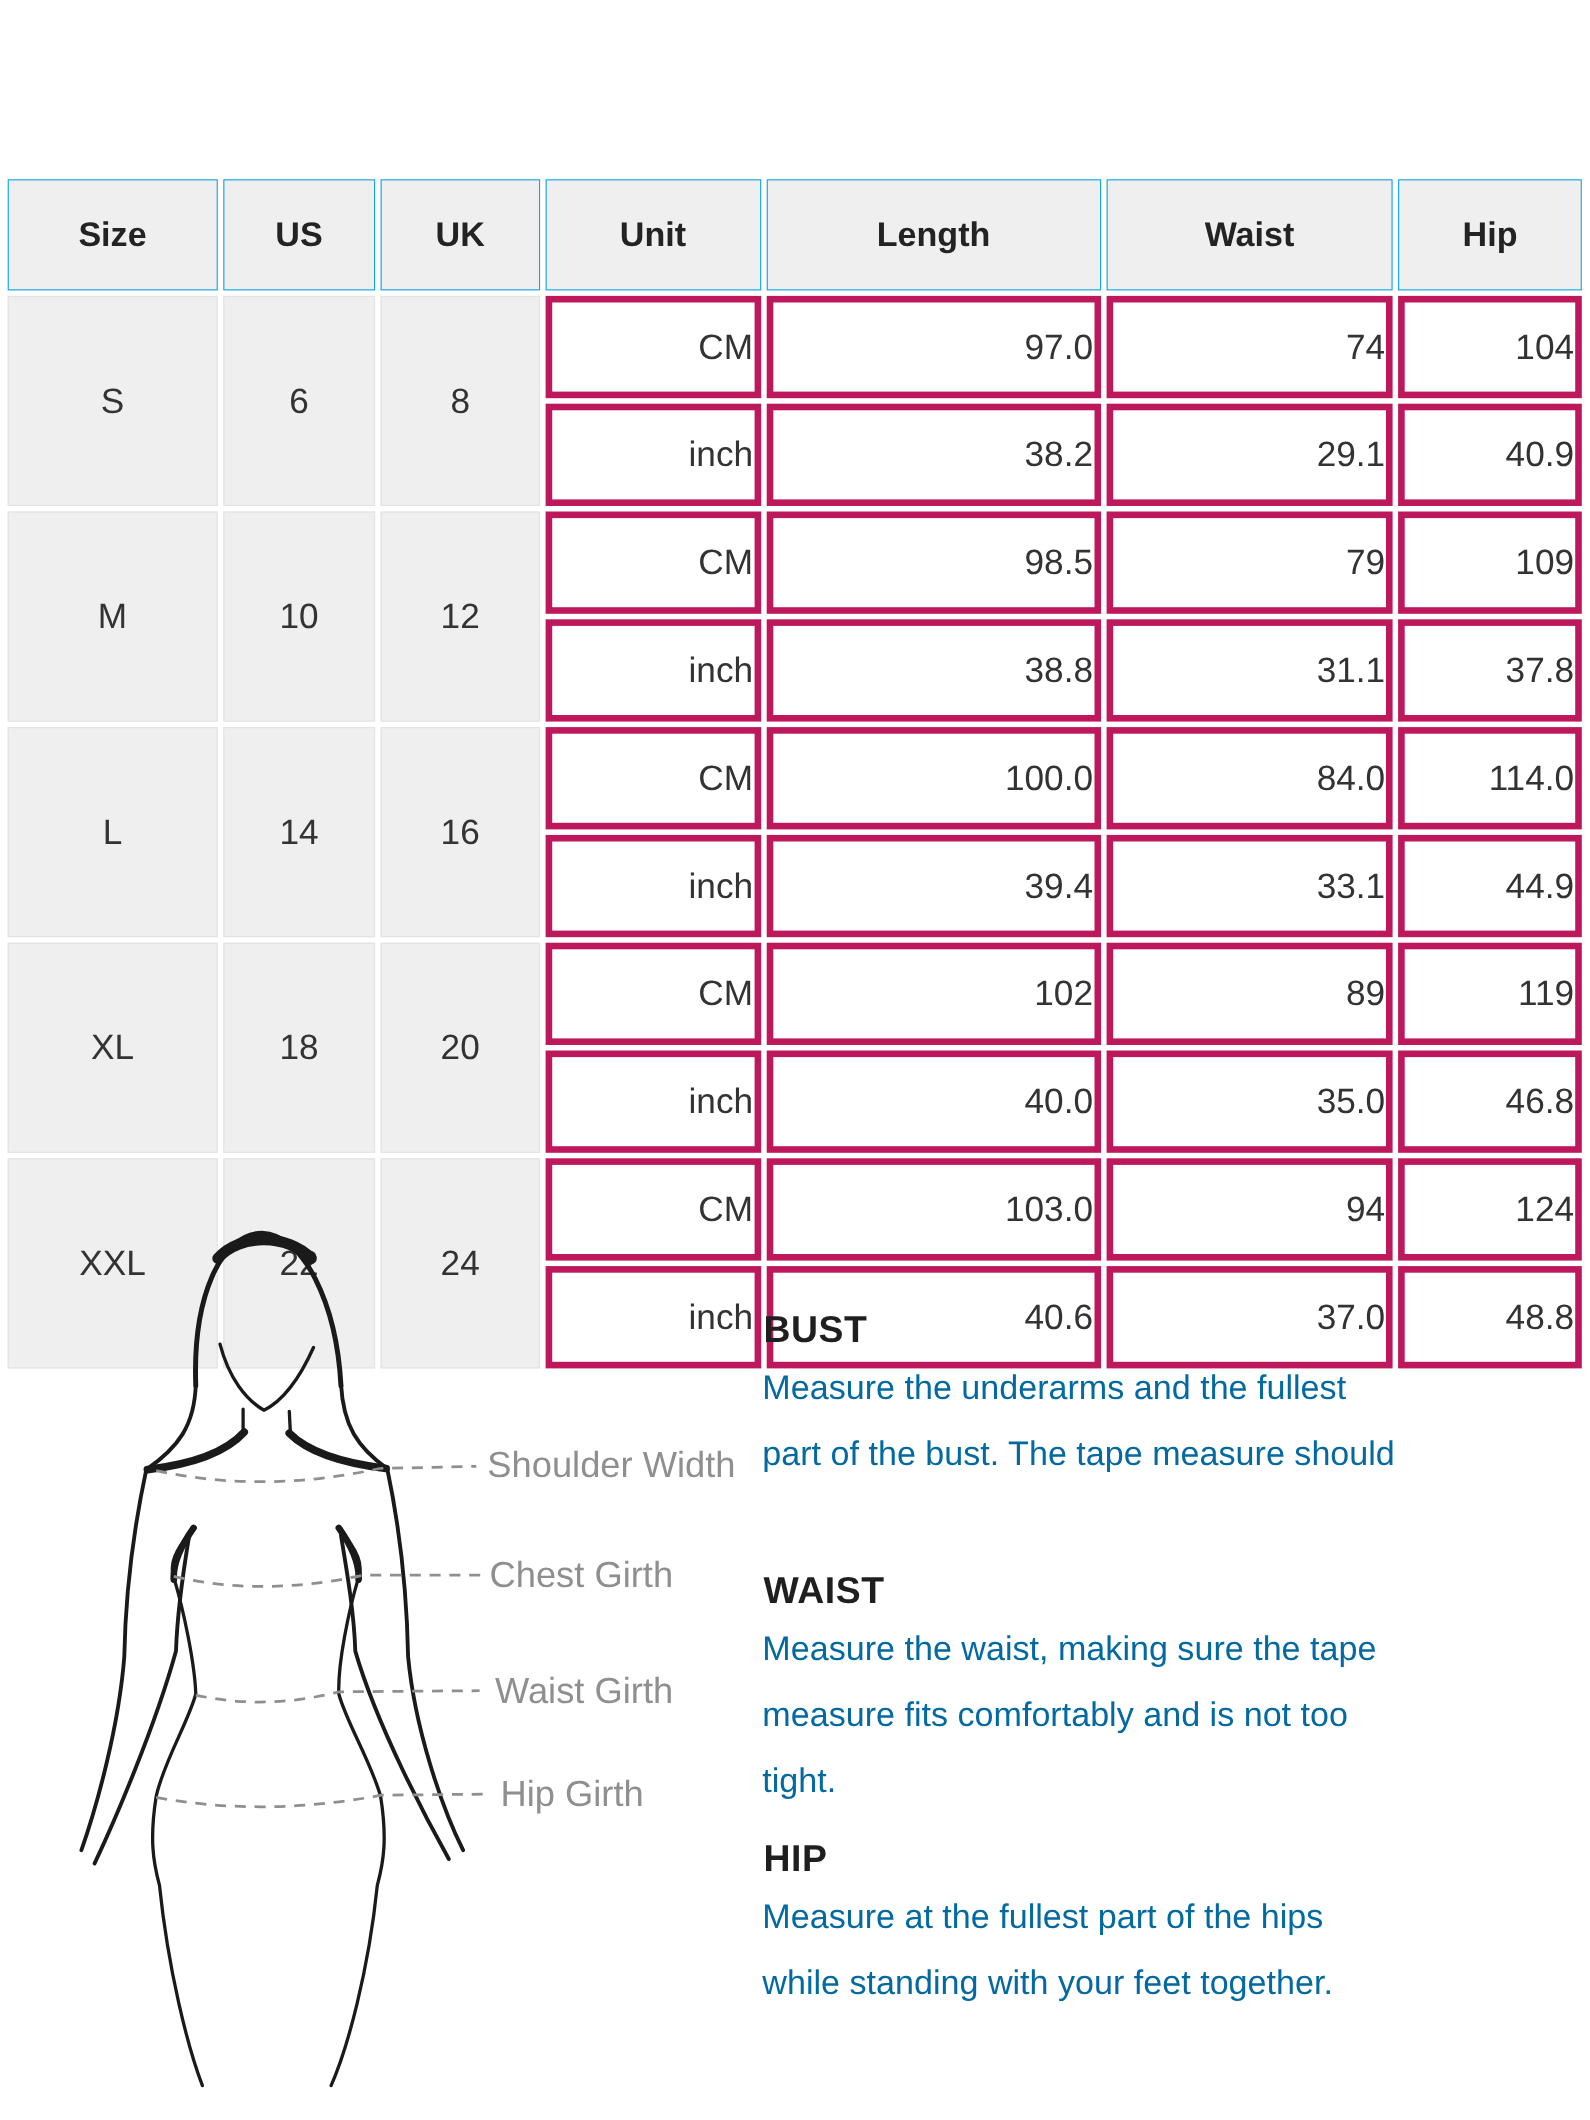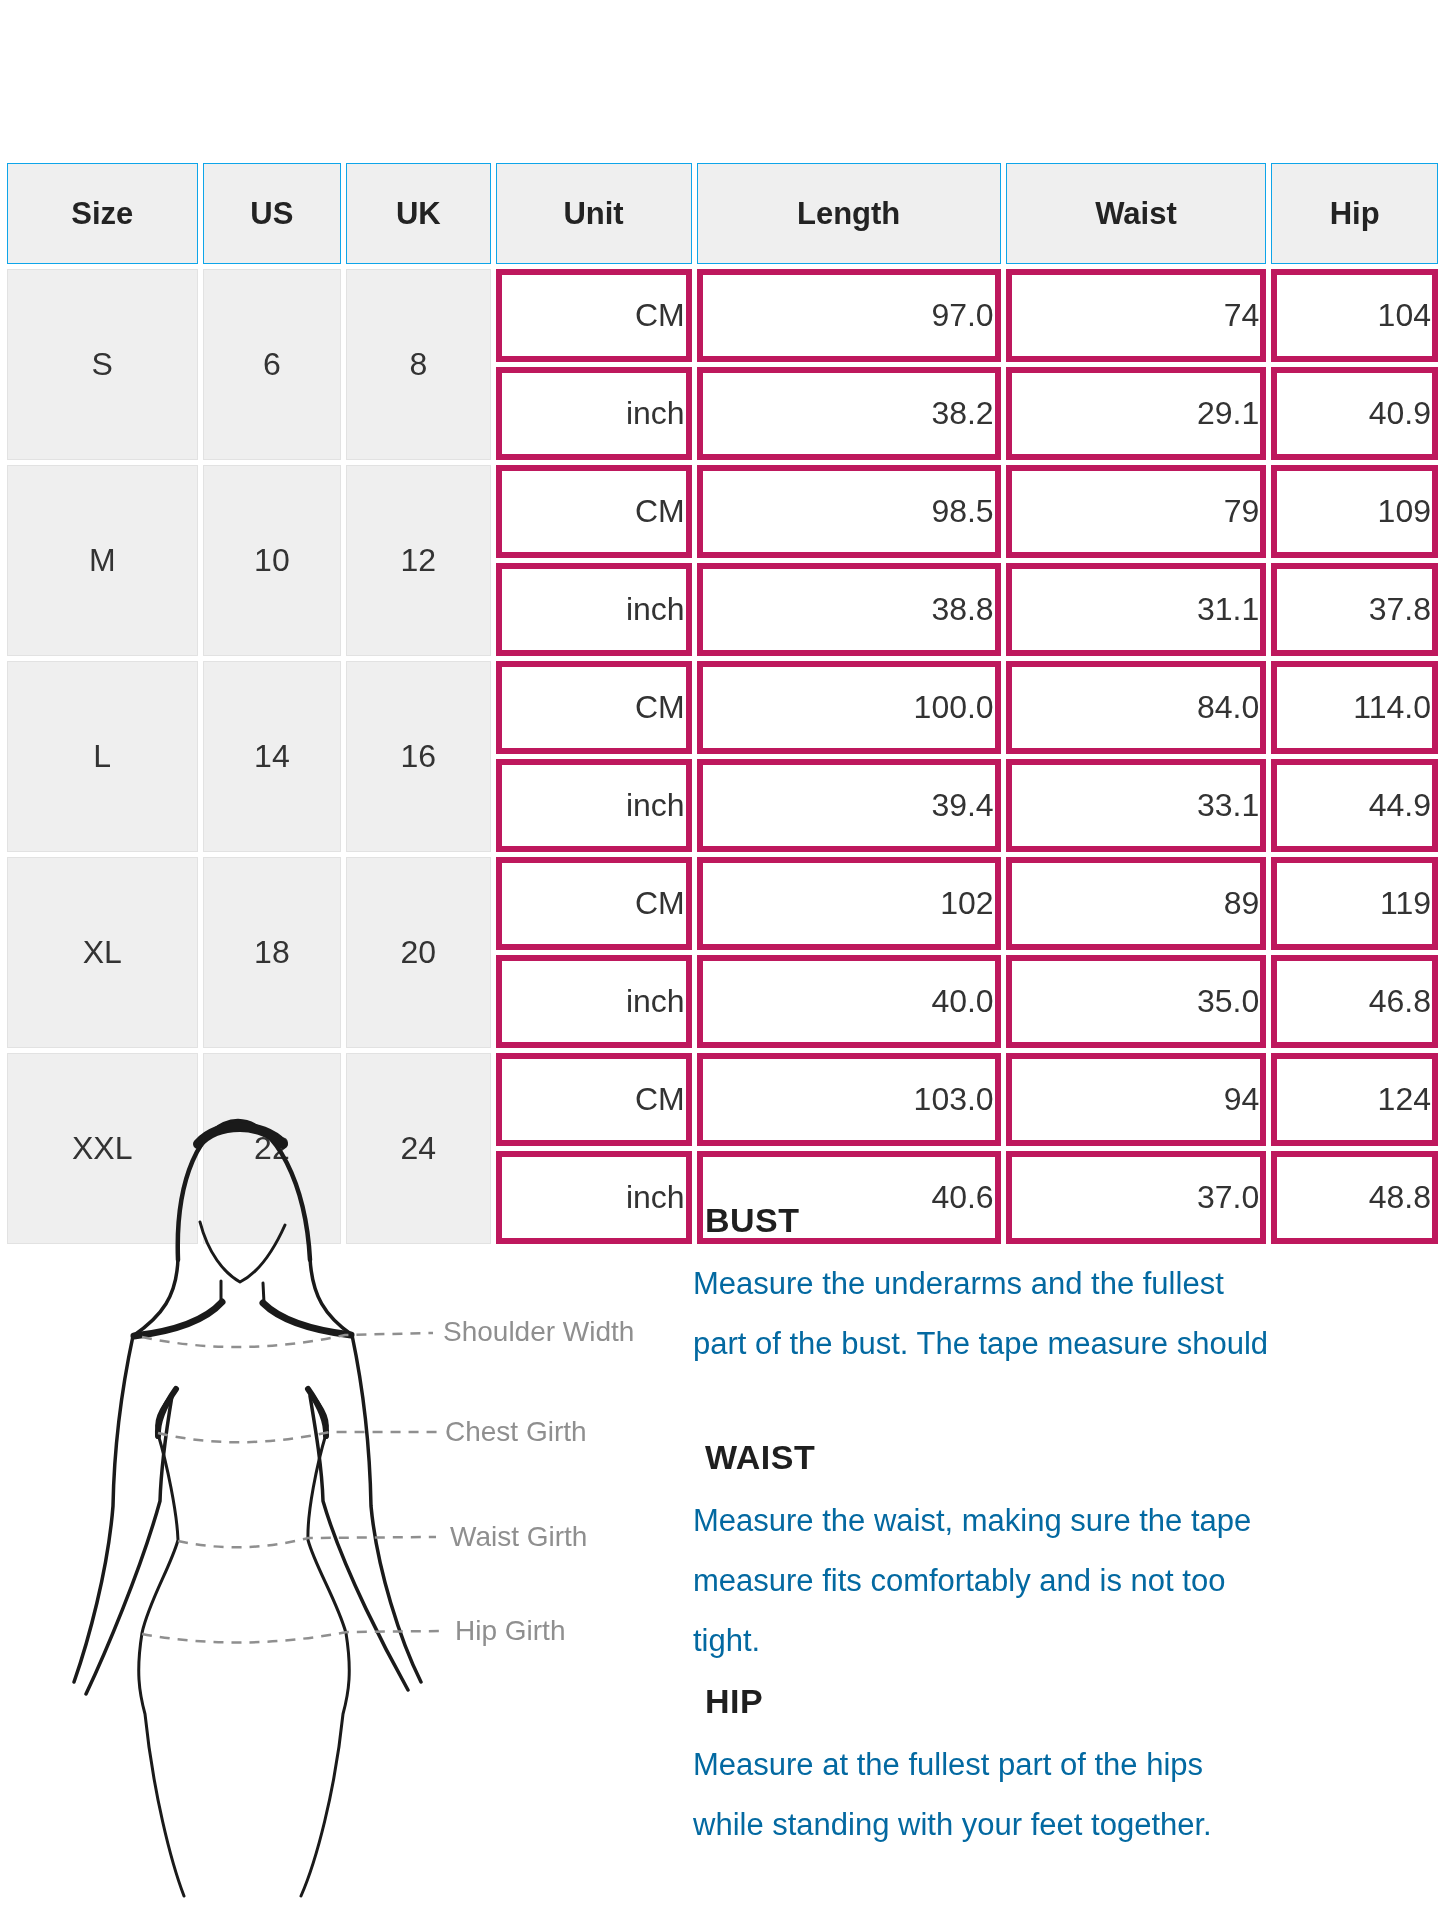--- a/index.html
+++ b/index.html
@@ -10,23 +10,23 @@
          letter-spacing:1px;-webkit-text-stroke:2.5px #1d1d1d;}
   table.size-table{position:absolute;left:2px;top:158px;width:1441px;
          border-collapse:separate;border-spacing:5px;table-layout:fixed;}
   table.size-table th{background:#efefef;border:1px solid #0ea5e9;height:97px;
          font-size:31px;font-weight:bold;color:#232323;text-align:center;vertical-align:middle;}
   td.gcell{background:#efefef;border:1px solid #e2e2e2;font-size:32px;font-weight:400;
          color:#333;text-align:center;vertical-align:middle;}
   td.wcell{background:#ffffff;border:6px solid #be185d;height:79px;font-size:32px;
          color:#333;text-align:right;vertical-align:middle;}
   .figure-svg{position:absolute;left:0;top:1100px;}
-  .fig-label{position:absolute;color:#8f8f8f;font-size:28px;line-height:34px;white-space:nowrap;}
+  .fig-label{position:absolute;color:#8f8f8f;font-size:33px;line-height:34px;white-space:nowrap;}
   .sec{position:absolute;left:693px;width:740px;}
-  .sec h3{margin:12px;font-size:34px;line-height:44px;font-weight:bold;color:#1f1f1f;letter-spacing:0.5px;}
+  .sec h3{margin:1px;font-size:34px;line-height:44px;font-weight:bold;color:#1f1f1f;letter-spacing:0.5px;}
   .sec .line{display:block;font-size:31px;line-height:60px;color:#0369a1;white-space:nowrap;}
 </style>
 </head>
 <body>
 
 <div class="page">
 
 
   <table class="size-table">
     <colgroup>

